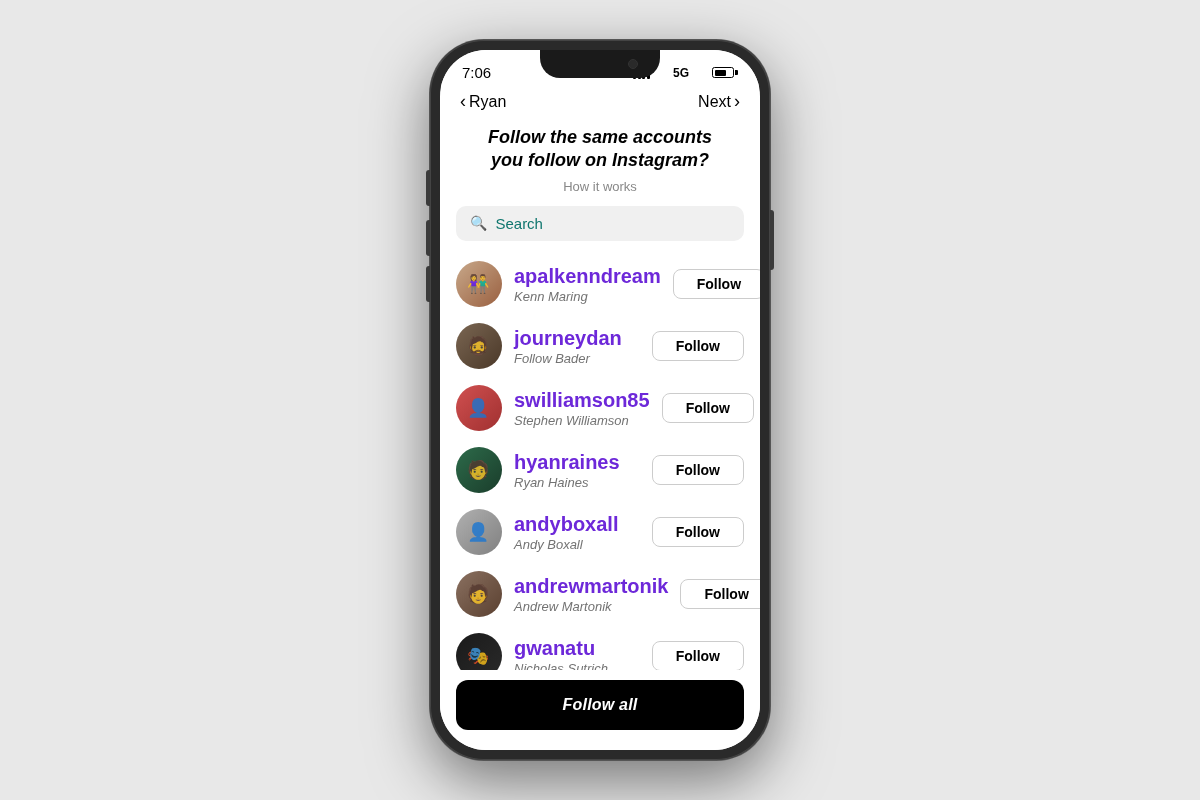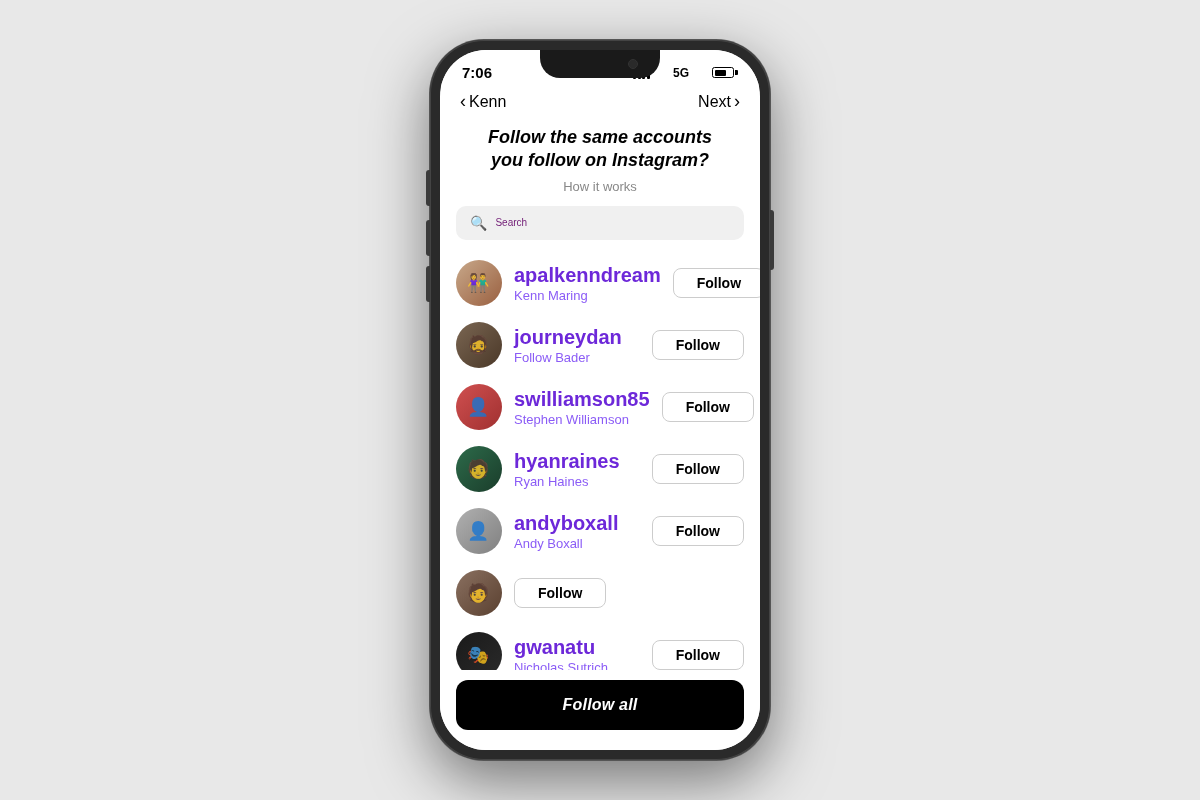--- a/index.html
+++ b/index.html
@@ -65,21 +65,21 @@
       padding: 14px 22px 6px;
       display: flex;
       justify-content: space-between;
       align-items: center;
       position: relative;
       flex-shrink: 0;
     }
 
     .status-time {
       font-size: 15px;
-      font-weight: 700;
+      font-weight: 400;
       color: #000;
     }
 
     .status-icons {
       display: flex;
       align-items: center;
       gap: 23px;
     }
 
     
@@ -161,22 +161,22 @@
       gap: 8px;
       flex-shrink: 0;
     }
 
     .search-icon-svg {
       color: #999;
       font-size: 14px;
     }
 
     .search-placeholder {
-      font-size: 10px;
-      color: #701a75;
+      font-size: 15px;
+      color: #0f766e;
     }
 
     
     .users-list {
       flex: 1;
       overflow-y: auto;
       padding: 4px 0;
     }
 
     .users-list::-webkit-scrollbar { display: none; }
@@ -215,21 +215,22 @@
 
     .user-handle {
       font-size: 20px;
       font-weight: 600;
       color: #6d28d9;
       line-height: 1.3;
     }
 
     .user-name {
       font-size: 13px;
-      color: #8b5cf6;
+      color: #737373;
+      font-style: italic;
     }
 
     .follow-btn {
       border: 1.5px solid #ccc;
       background: #fff;
       border-radius: 8px;
       padding: 6px 23px;
       font-size: 14px;
       font-weight: 600;
       color: #000;
@@ -334,21 +335,21 @@
             <div class="battery-fill"></div>
           </div>
           <div class="battery-tip"></div>
         </div>
       </div>
     </div>
 
     <div class="nav-bar">
       <div class="nav-back">
         <span class="nav-chevron">‹</span>
-        <span>Kenn</span>
+        <span>Ryan</span>
       </div>
       <div class="nav-next">
         <span>Next</span>
         <span class="nav-chevron">›</span>
       </div>
     </div>
 
     <div class="header">
       <div class="header-title">Follow the same accounts you follow on Instagram?</div>
       <div class="header-subtitle">How it works</div>
@@ -407,20 +408,24 @@
     <div class="user-info">
       <div class="user-handle">andyboxall</div>
       <div class="user-name">Andy Boxall</div>
     </div>
     <button class="follow-btn">Follow</button>
   </div>
         <div class="user-row">
     <div class="user-avatar" style="background: linear-gradient(135deg, #8a7060, #5a4030)">
       <div class="avatar-face">🧑</div>
     </div>
+    <div class="user-info">
+      <div class="user-handle">andrewmartonik</div>
+      <div class="user-name">Andrew Martonik</div>
+    </div>
     <button class="follow-btn">Follow</button>
   </div>
         <div class="user-row">
     <div class="user-avatar" style="background: linear-gradient(135deg, #1a1a1a, #2a2a2a)">
       <div class="avatar-face">🎭</div>
     </div>
     <div class="user-info">
       <div class="user-handle">gwanatu</div>
       <div class="user-name">Nicholas Sutrich</div>
     </div>

